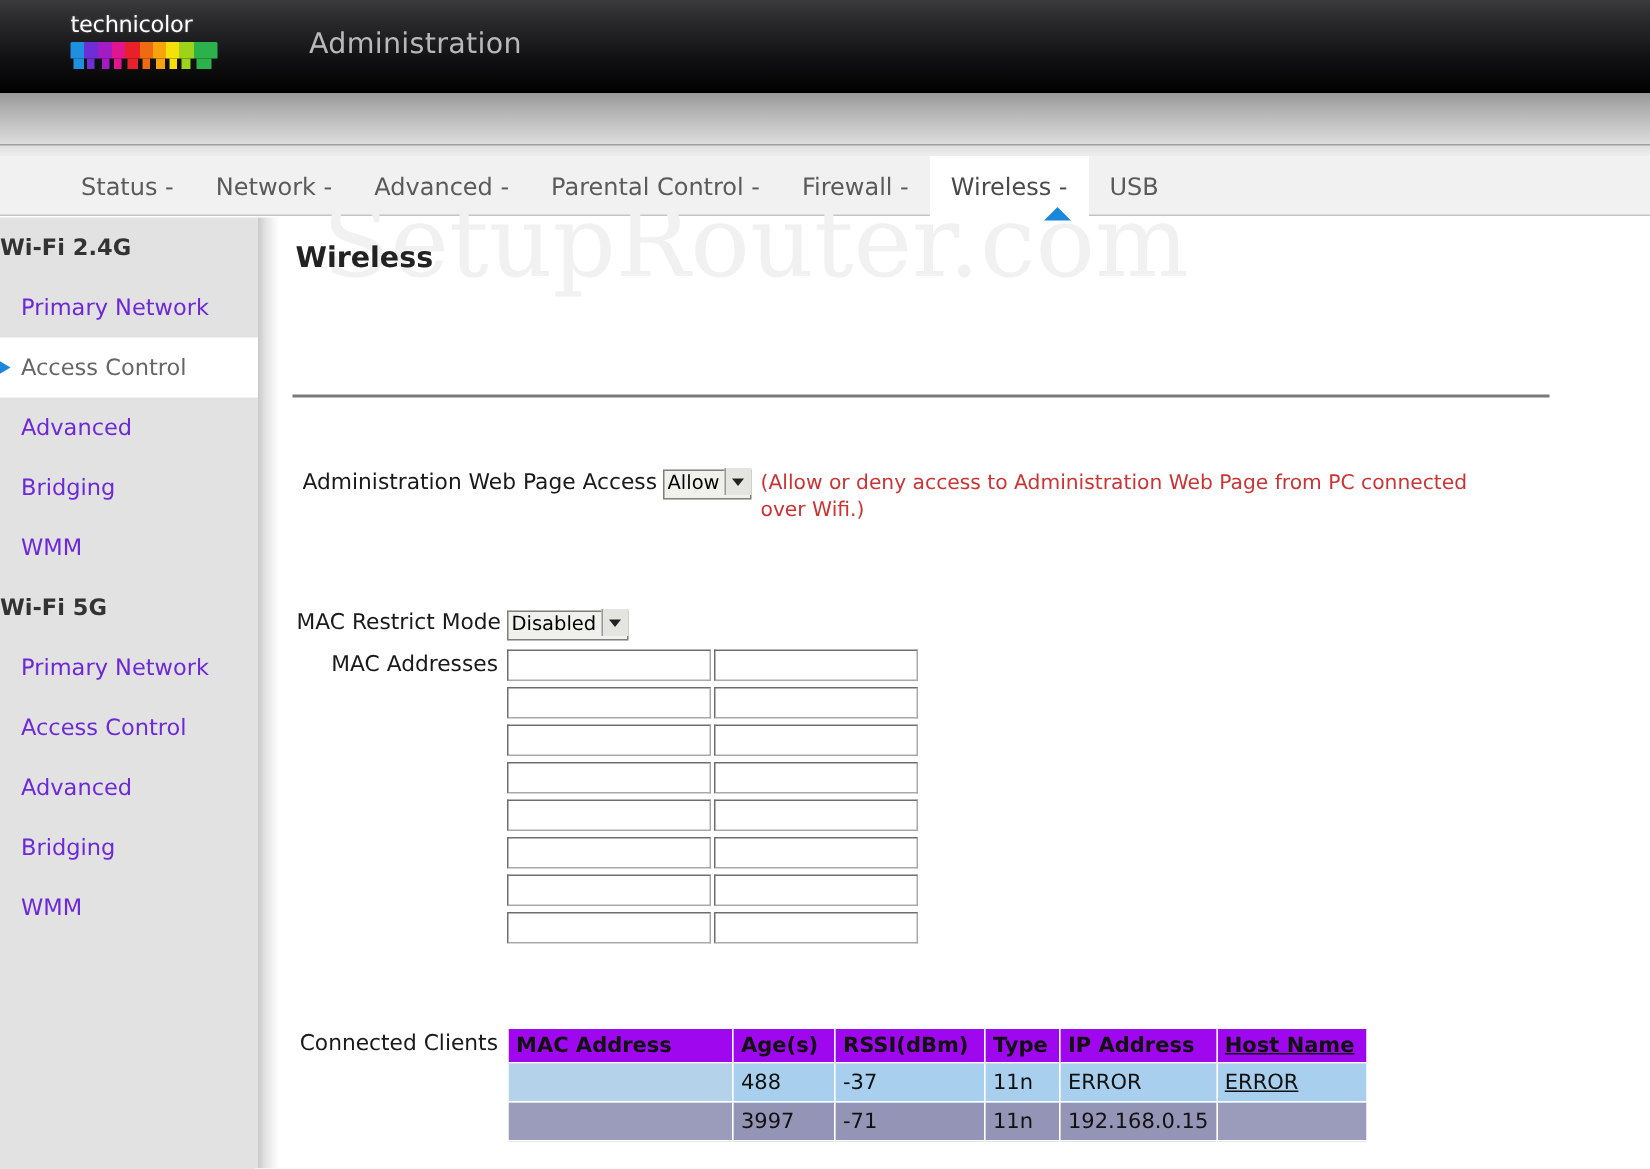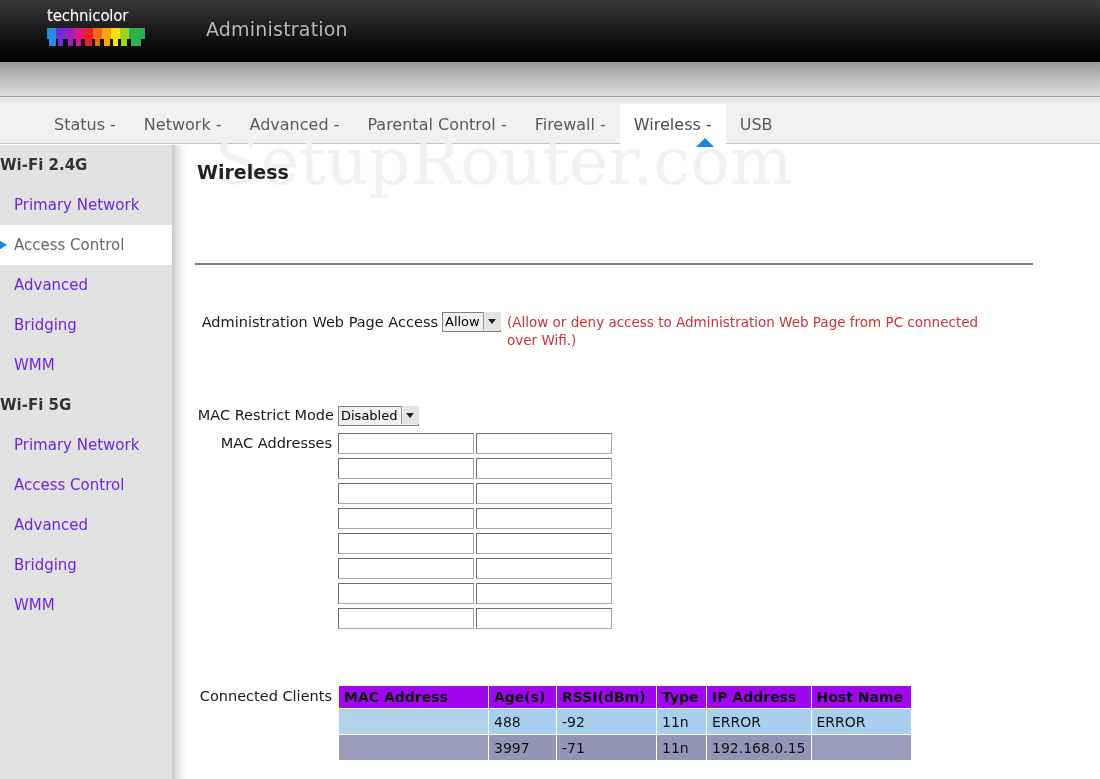--- a/index.html
+++ b/index.html
@@ -250,21 +250,21 @@
   tr.r2 td { background: #9494b6; }
   .redacted { color: transparent !important; }
   tr.r1 td.redacted { background: #b4d3ea; }
   tr.r2 td.redacted { background: #9b9bbb; }
 
   .c-mac   { width: 150px; }
   .c-age   { width: 68px; }
   .c-rssi  { width: 100px; }
   .c-type  { width: 50px; }
   .c-ip    { width: 100px; }
-  .c-host  { width: 100px; }
+  .c-host  { width: 100px; text-decoration: underline; }
 </style>
 </head>
 <body>
 
 <div id="page">
 
   <div class="topbar">
     <div class="brand">
       <div class="brand-word">technicolor</div>
       <div class="brand-bar">
@@ -394,21 +394,21 @@
               <th class="c-rssi" style="background: rgb(159, 7, 239);">RSSI(dBm)</th>
               <th class="c-type" style="background: rgb(159, 7, 239);">Type</th>
               <th class="c-ip" style="background: rgb(159, 7, 239);">IP Address</th>
               <th class="c-host" style="background: rgb(159, 7, 239);">Host Name</th>
             </tr>
         </thead>
         <tbody id="clientsBody">
             <tr class="r1">
               <td class="c-mac redacted"></td>
               <td class="c-age" style="background: rgb(169, 207, 238);">488</td>
-              <td class="c-rssi" style="background: rgb(169, 207, 238);">-92</td>
+              <td class="c-rssi" style="background: rgb(169, 207, 238);">-37</td>
               <td class="c-type" style="background: rgb(169, 207, 238);">11n</td>
               <td class="c-ip" style="background: rgb(169, 207, 238);">ERROR</td>
               <td class="c-host" style="background: rgb(169, 207, 238);">ERROR</td>
             </tr>
             <tr class="r2">
               <td class="c-mac redacted"></td>
               <td class="c-age" style="background: rgb(148, 148, 182);">3997</td>
               <td class="c-rssi" style="background: rgb(148, 148, 182);">-71</td>
               <td class="c-type" style="background: rgb(148, 148, 182);">11n</td>
               <td class="c-ip" style="background: rgb(148, 148, 182);">192.168.0.15</td>

